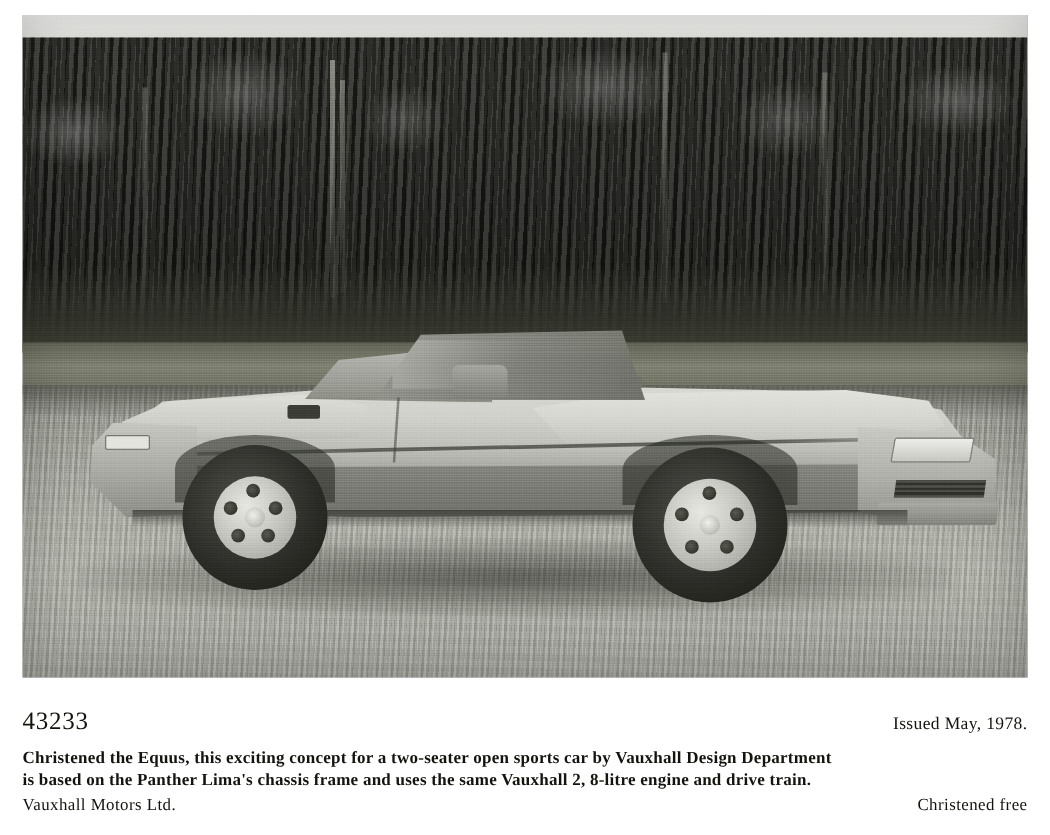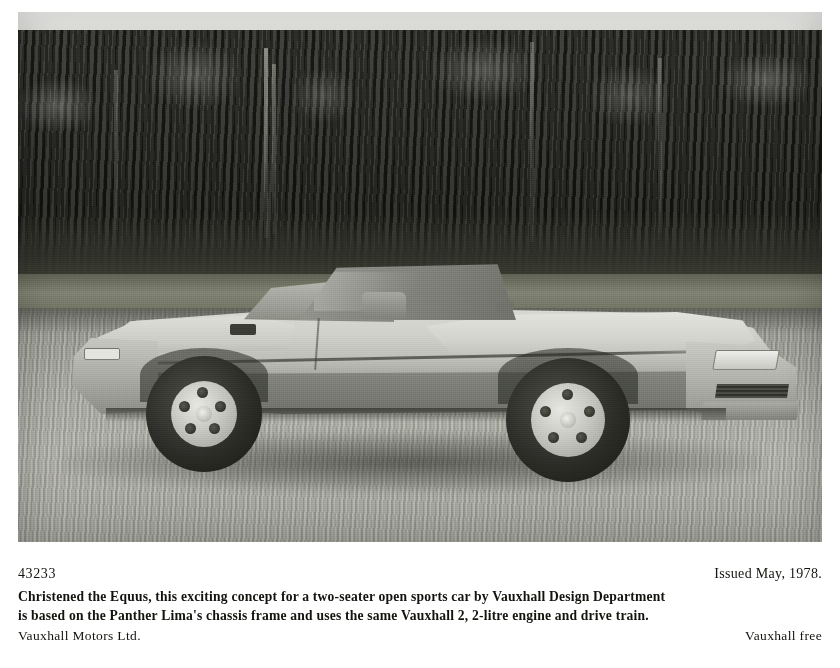--- a/index.html
+++ b/index.html
@@ -410,21 +410,21 @@
     font-size: 13.5px;
     line-height: 1.38;
     color: #14140f;
     letter-spacing: 0.35px;
   }
   .cap-row {
     display: flex;
     justify-content: space-between;
     align-items: baseline;
   }
-  .cap-ref { font-size: 14px; letter-spacing: 0.6px; }
+  .cap-ref { font-size: 20px; letter-spacing: 0.6px; }
   .cap-issued { font-size: 14px; letter-spacing: 0.3px; }
   .cap-body {
     margin-top: 5px;
     font-size: 13.6px;
     letter-spacing: 0.2px;
     font-weight: bold;
   }
   .cap-line { white-space: nowrap; }
   .cap-foot {
     margin-top: 1px;
@@ -510,21 +510,21 @@
     </div>
   </div>
 
   <div class="caption">
     <div class="cap-row">
       <span class="cap-ref">43233</span>
       <span class="cap-issued">Issued May, 1978.</span>
     </div>
     <div class="cap-body">
       <div class="cap-line">Christened the Equus, this exciting concept for a two-seater open sports car by Vauxhall Design Department</div>
-      <div class="cap-line">is based on the Panther Lima's chassis frame and uses the same Vauxhall 2, 2-litre engine and drive train.</div>
+      <div class="cap-line">is based on the Panther Lima's chassis frame and uses the same Vauxhall 2, 8-litre engine and drive train.</div>
     </div>
     <div class="cap-foot">
       <span>Vauxhall Motors Ltd.</span>
-      <span>Vauxhall free</span>
+      <span>Christened free</span>
     </div>
   </div>
 
 </div>
 
 </body></html>

